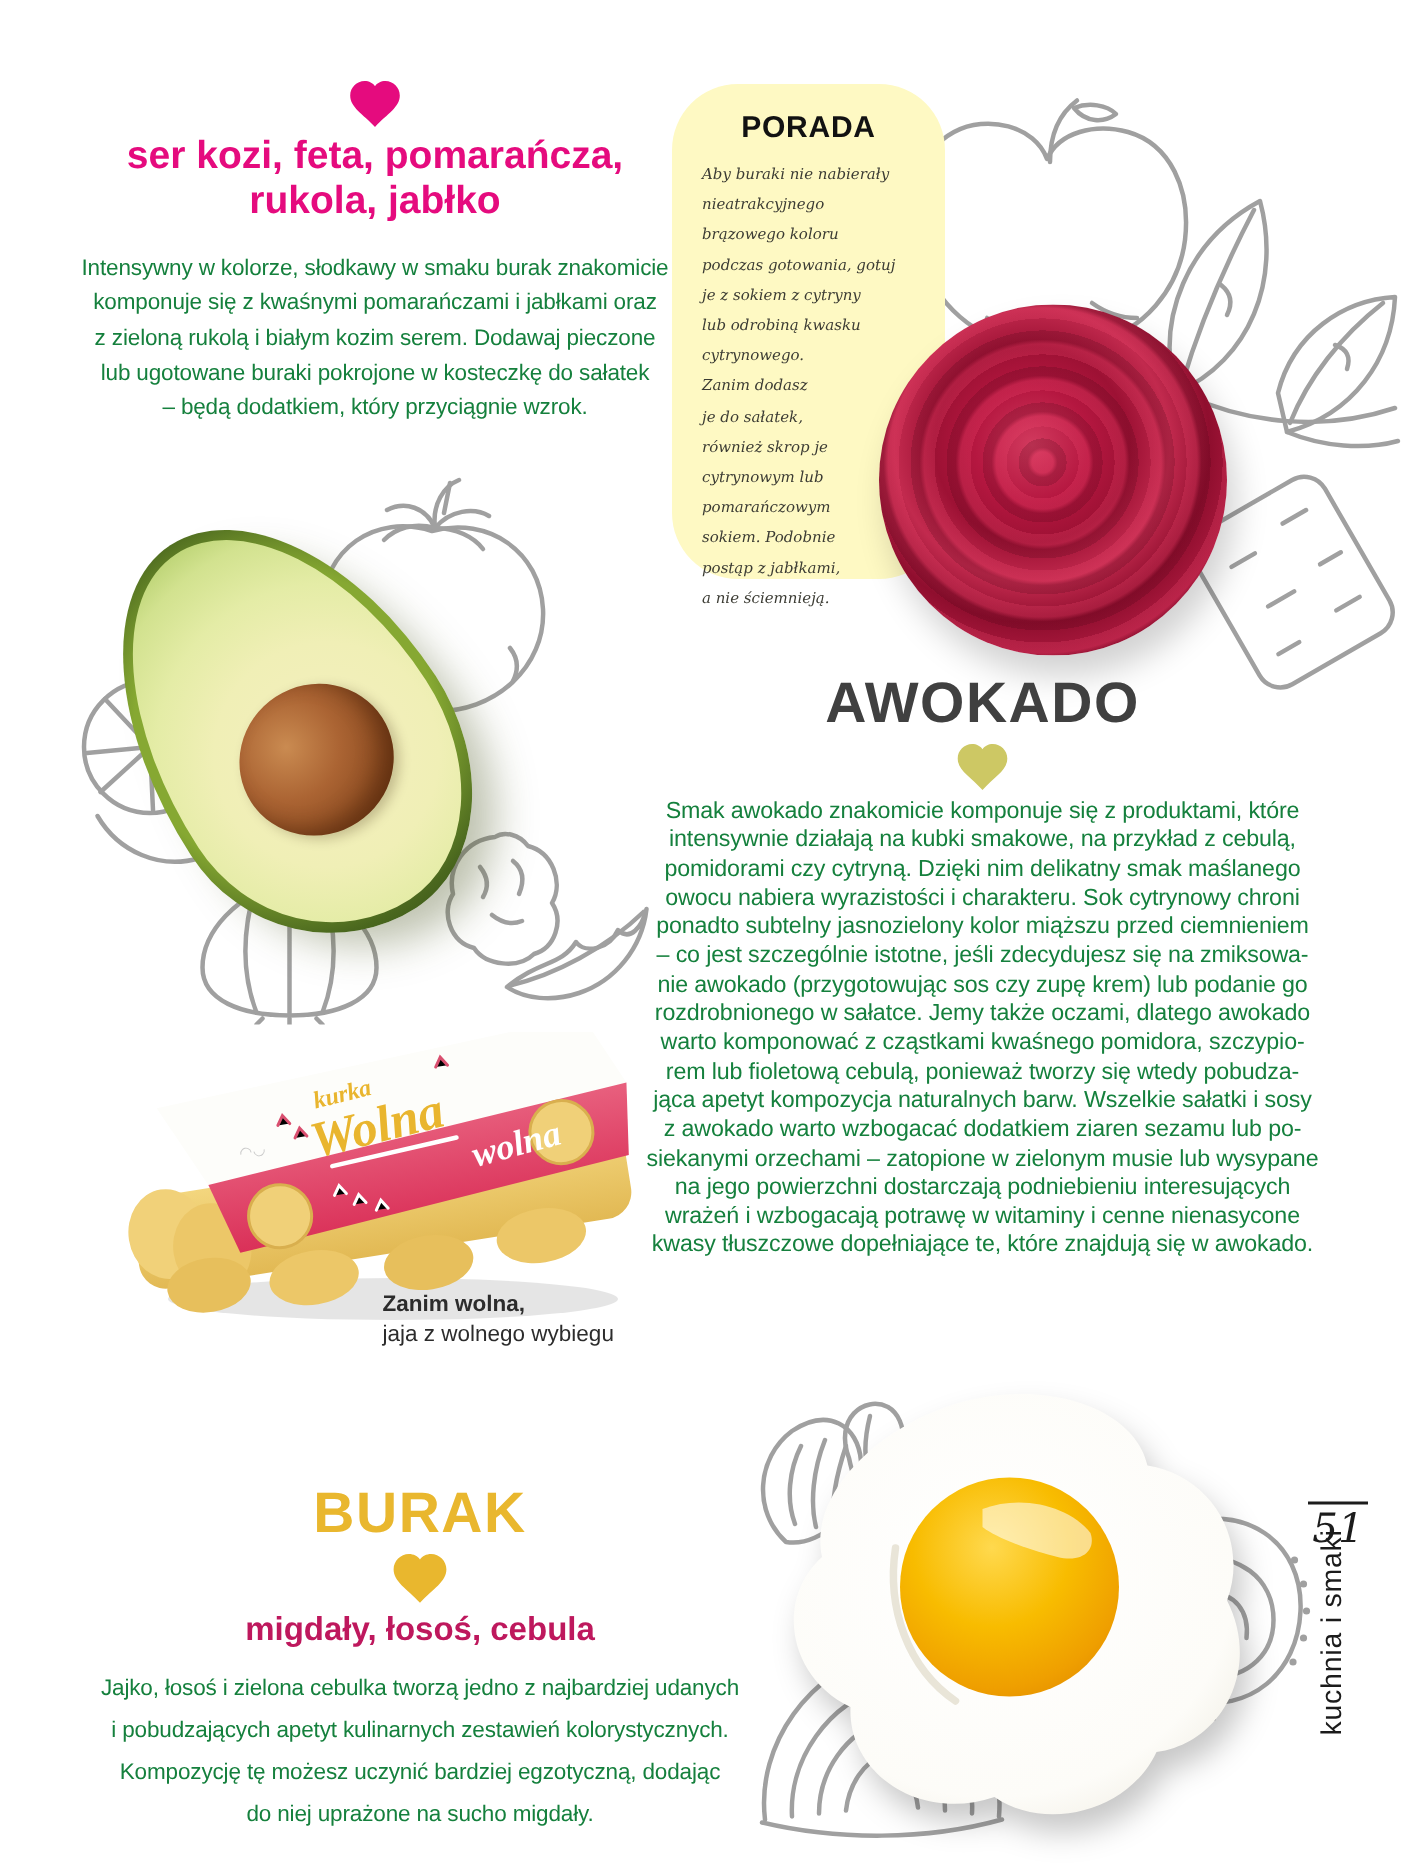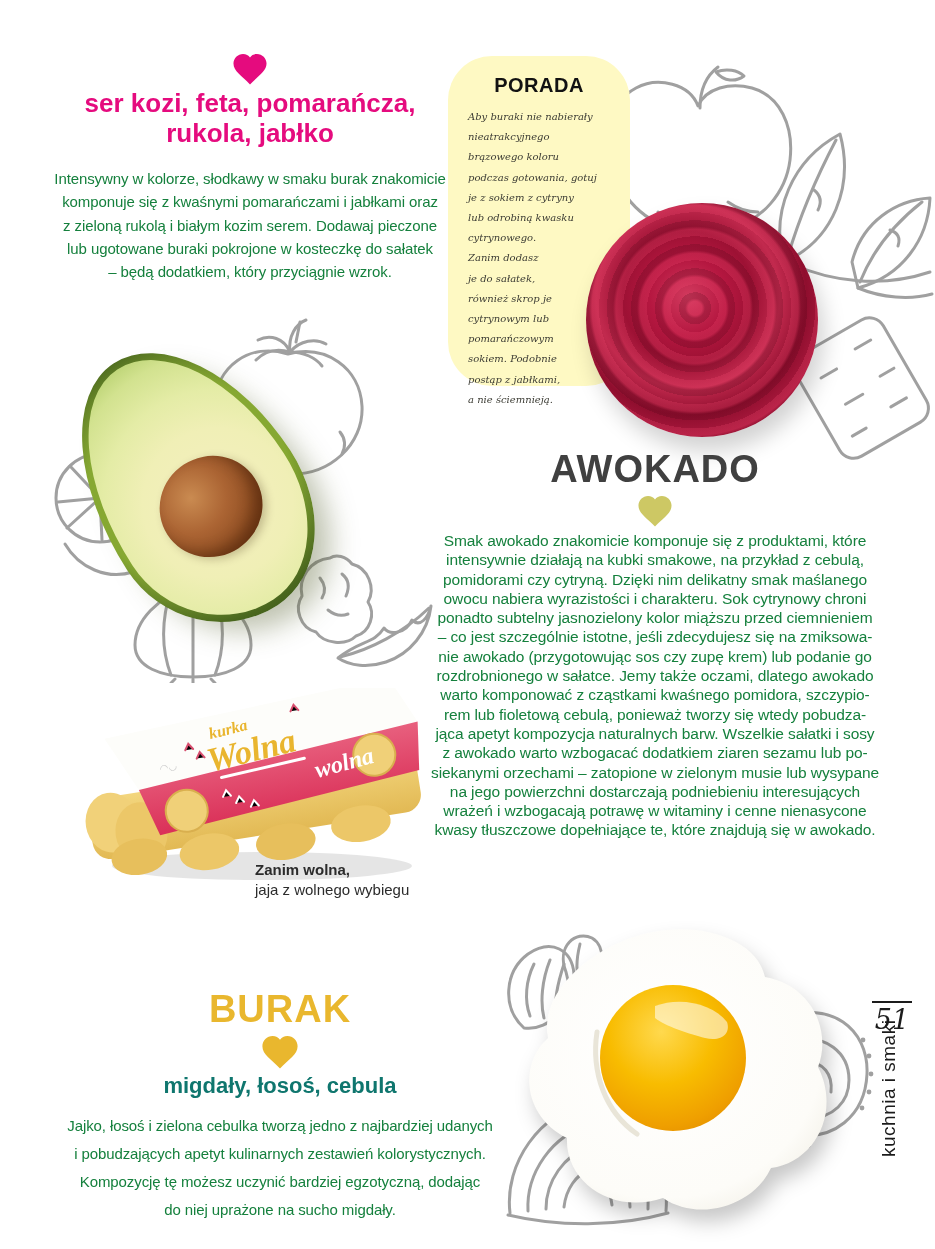--- a/index.html
+++ b/index.html
@@ -52,21 +52,21 @@
   #awokado .pairings{font-size:23px;color:#cdc864;margin-top:2px;}
   #awokado .bodytext{margin-top:3px;font-size:15.5px;line-height:19.3px;}
 
   
   #kurka-caption{left:255px;top:860px;font-size:15px;line-height:20px;text-align:left;color:#2c2c2c;}
   #kurka-caption .b{font-weight:bold;}
 
   
   #jajko{left:45px;top:990px;width:470px;}
   #jajko .sec-title{font-size:38px;color:#e9b72e;}
-  #jajko .pairings{font-size:22px;color:#0f766e;margin-top:2px;}
+  #jajko .pairings{font-size:22px;color:#be185d;margin-top:2px;}
   #jajko .bodytext{margin-top:14px;font-size:15px;line-height:28px;}
 
   
   #page-number{left:868px;top:1004px;width:48px;font-family:"DejaVu Serif", serif;font-style:italic;
     font-size:27px;color:#1c1c1c;text-align:center;}
   #folio-divider{left:872px;top:1001px;width:40px;height:2px;background:#1c1c1c;}
   #section-label{left:878px;top:1012px;height:145px;writing-mode:vertical-rl;transform:rotate(180deg);
     font-size:19px;color:#1b1b1b;letter-spacing:0.5px;}
 
   

